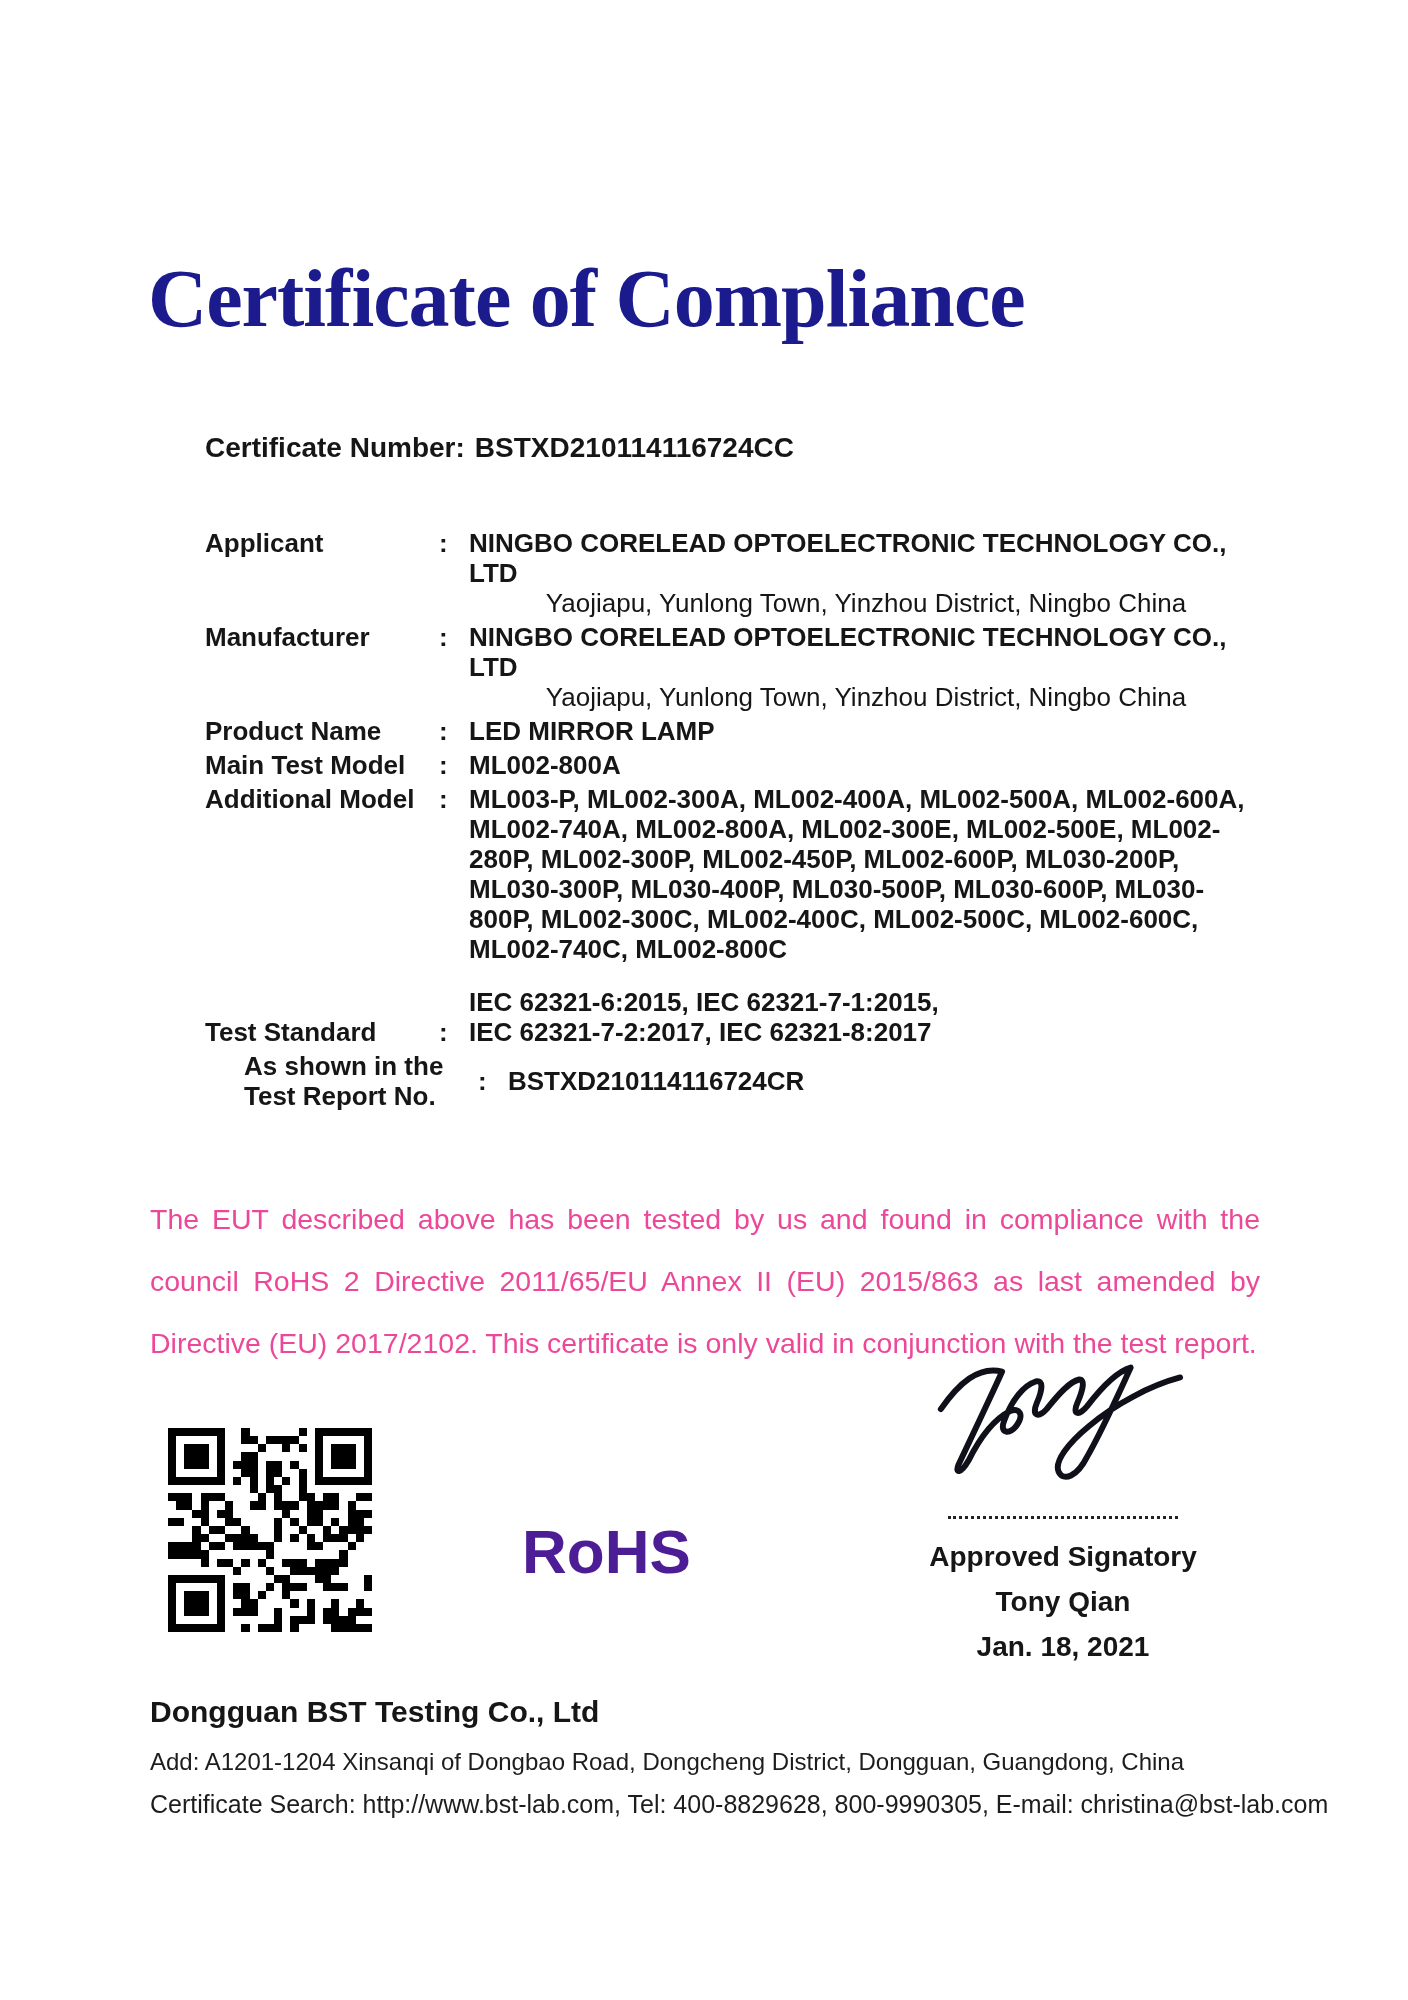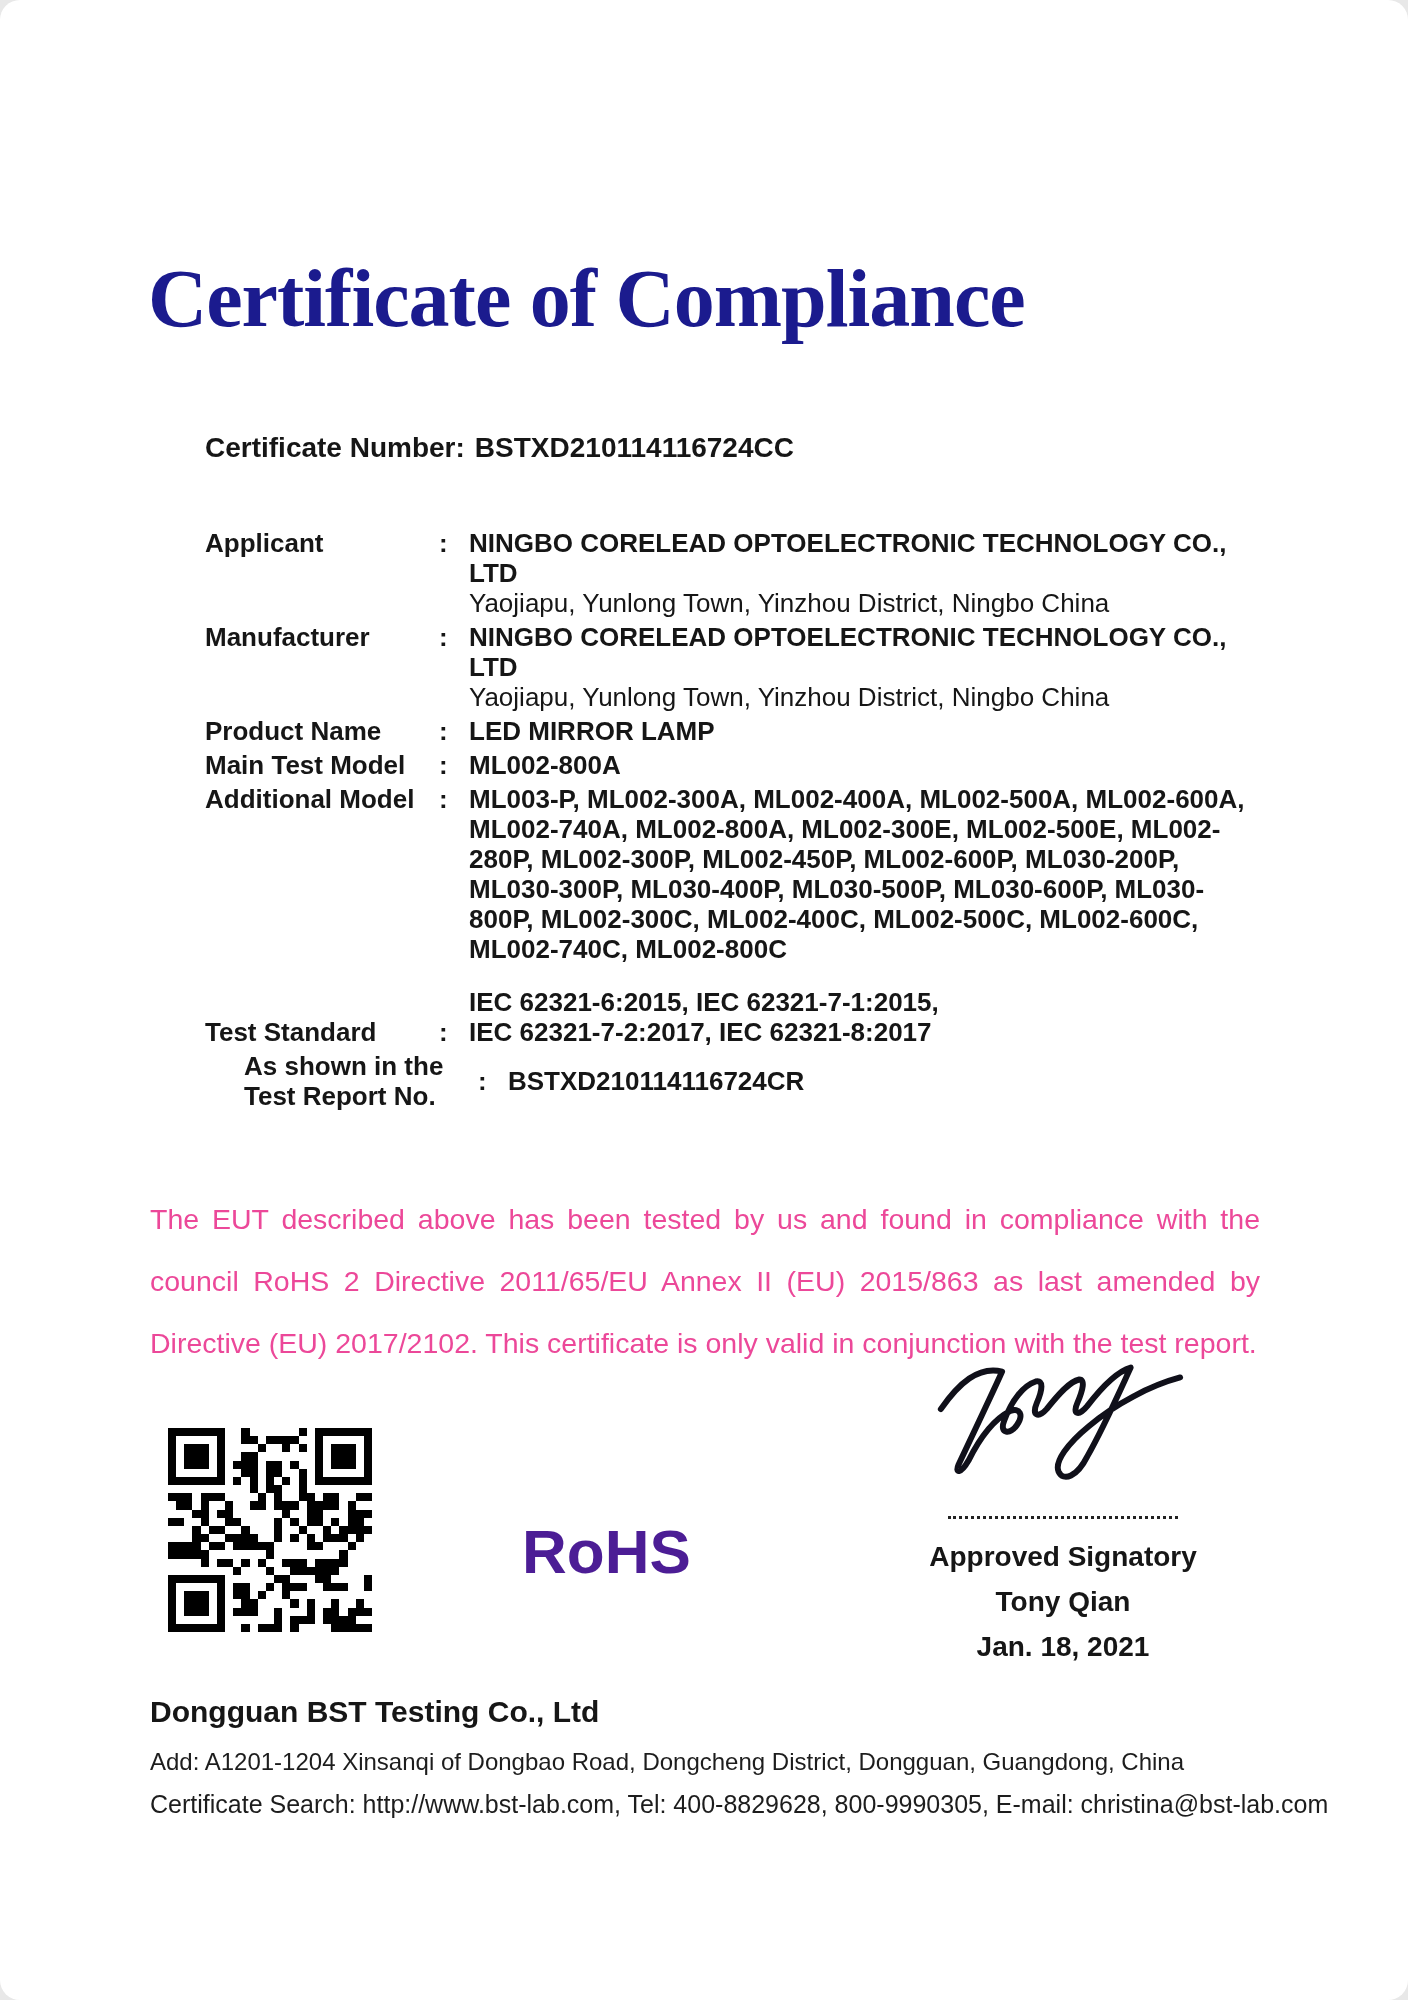--- a/index.html
+++ b/index.html
@@ -1,20 +1,20 @@
 <!DOCTYPE html>
 <html><head>
 <meta charset="utf-8">
 <style>
   * { margin:0; padding:0; box-sizing:border-box; }
   html,body { background:#e8e8e8; }
   body { font-family:"Liberation Sans", sans-serif; }
   .page {
     position:relative; width:1408px; height:2000px;
-    margin:0 auto; background:#ffffff; color:#161616; overflow:hidden;border-radius:20px;
+    margin:0 auto; background:#ffffff; color:#161616; overflow:hidden;
   }
 
   .doc-title {
     position:absolute; left:148px; top:252px; width:1120px;
     font-family:"Liberation Serif", serif; font-weight:bold;
     font-size:82px; letter-spacing:-1px; white-space:nowrap;
   }
 
   .cert-line {
     position:absolute; left:205px; top:432px;
@@ -25,21 +25,21 @@
   .info-table {
     position:absolute; left:205px; top:528px; width:1058px;
     font-size:26px; line-height:30px;
   }
   .row { display:flex; align-items:flex-start; margin-bottom:4px; }
   .row.gap-before { margin-top:23px;align-items:flex-end; }
   .row.center { align-items:center;margin-left:39px; }
   .flabel { width:234px; flex:none; font-weight:bold; }
   .fcolon { width:30px; flex:none; font-weight:bold; text-align:left; }
   .fvalue { flex:1; font-weight:bold; }
-  .fvalue .addr { font-weight:normal; }
+  .fvalue .addr { font-weight:normal;text-align:center; }
 
   .statement {
     position:absolute; left:150px; top:1188px; width:1110px;
     font-size:28.5px; line-height:62px; text-align:justify; color:#ec4899;
   }
 
   .signature-svg { position:absolute; left:915px; top:1332px; width:285px; height:178px; }
   .dotted-line { position:absolute; left:948px; top:1516px; width:230px; border-top:3px dotted #222; }
   .sign-block {
     position:absolute; left:888px; top:1534px; width:350px;

